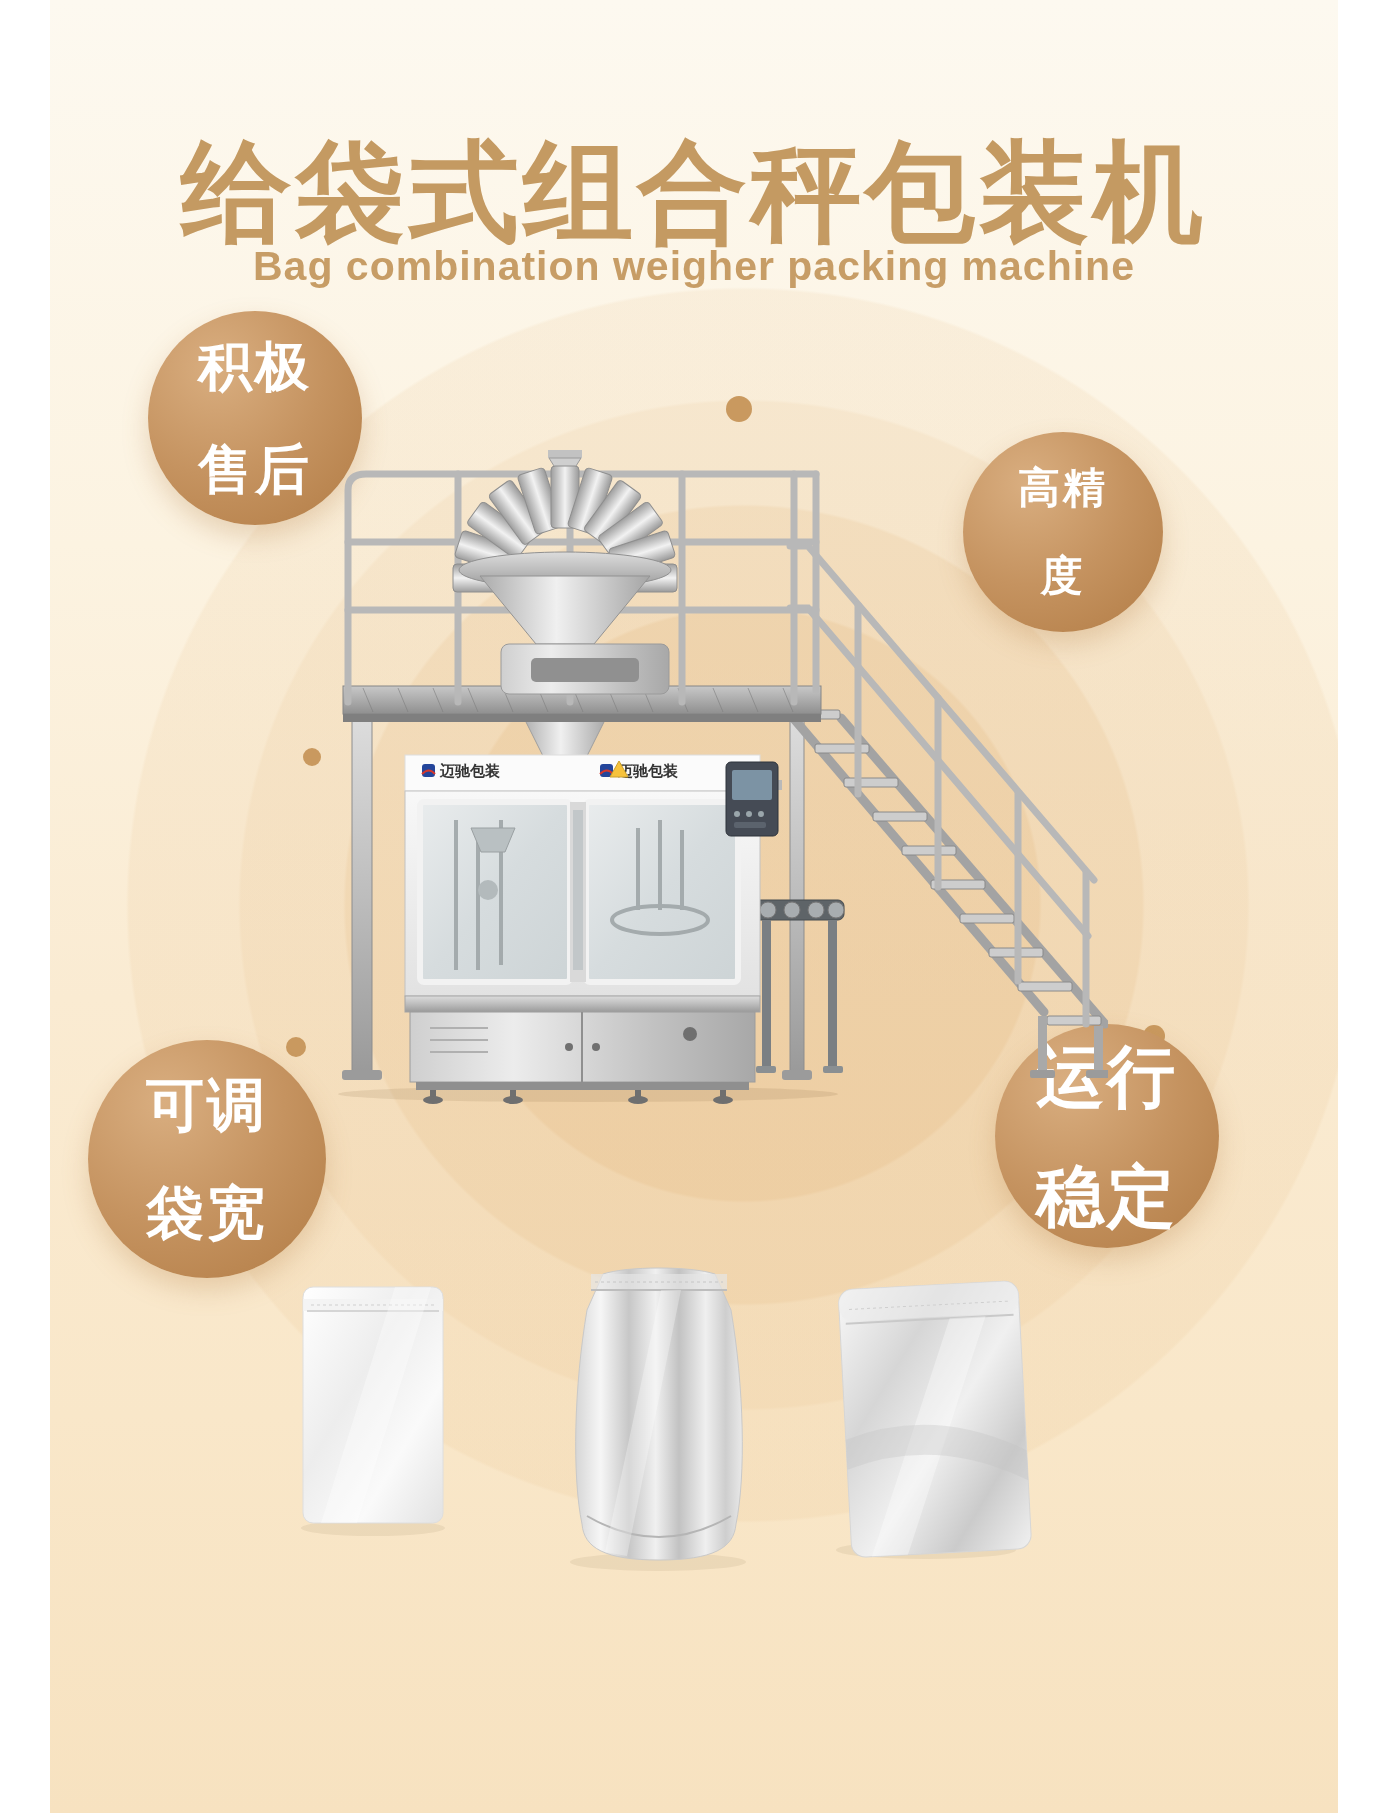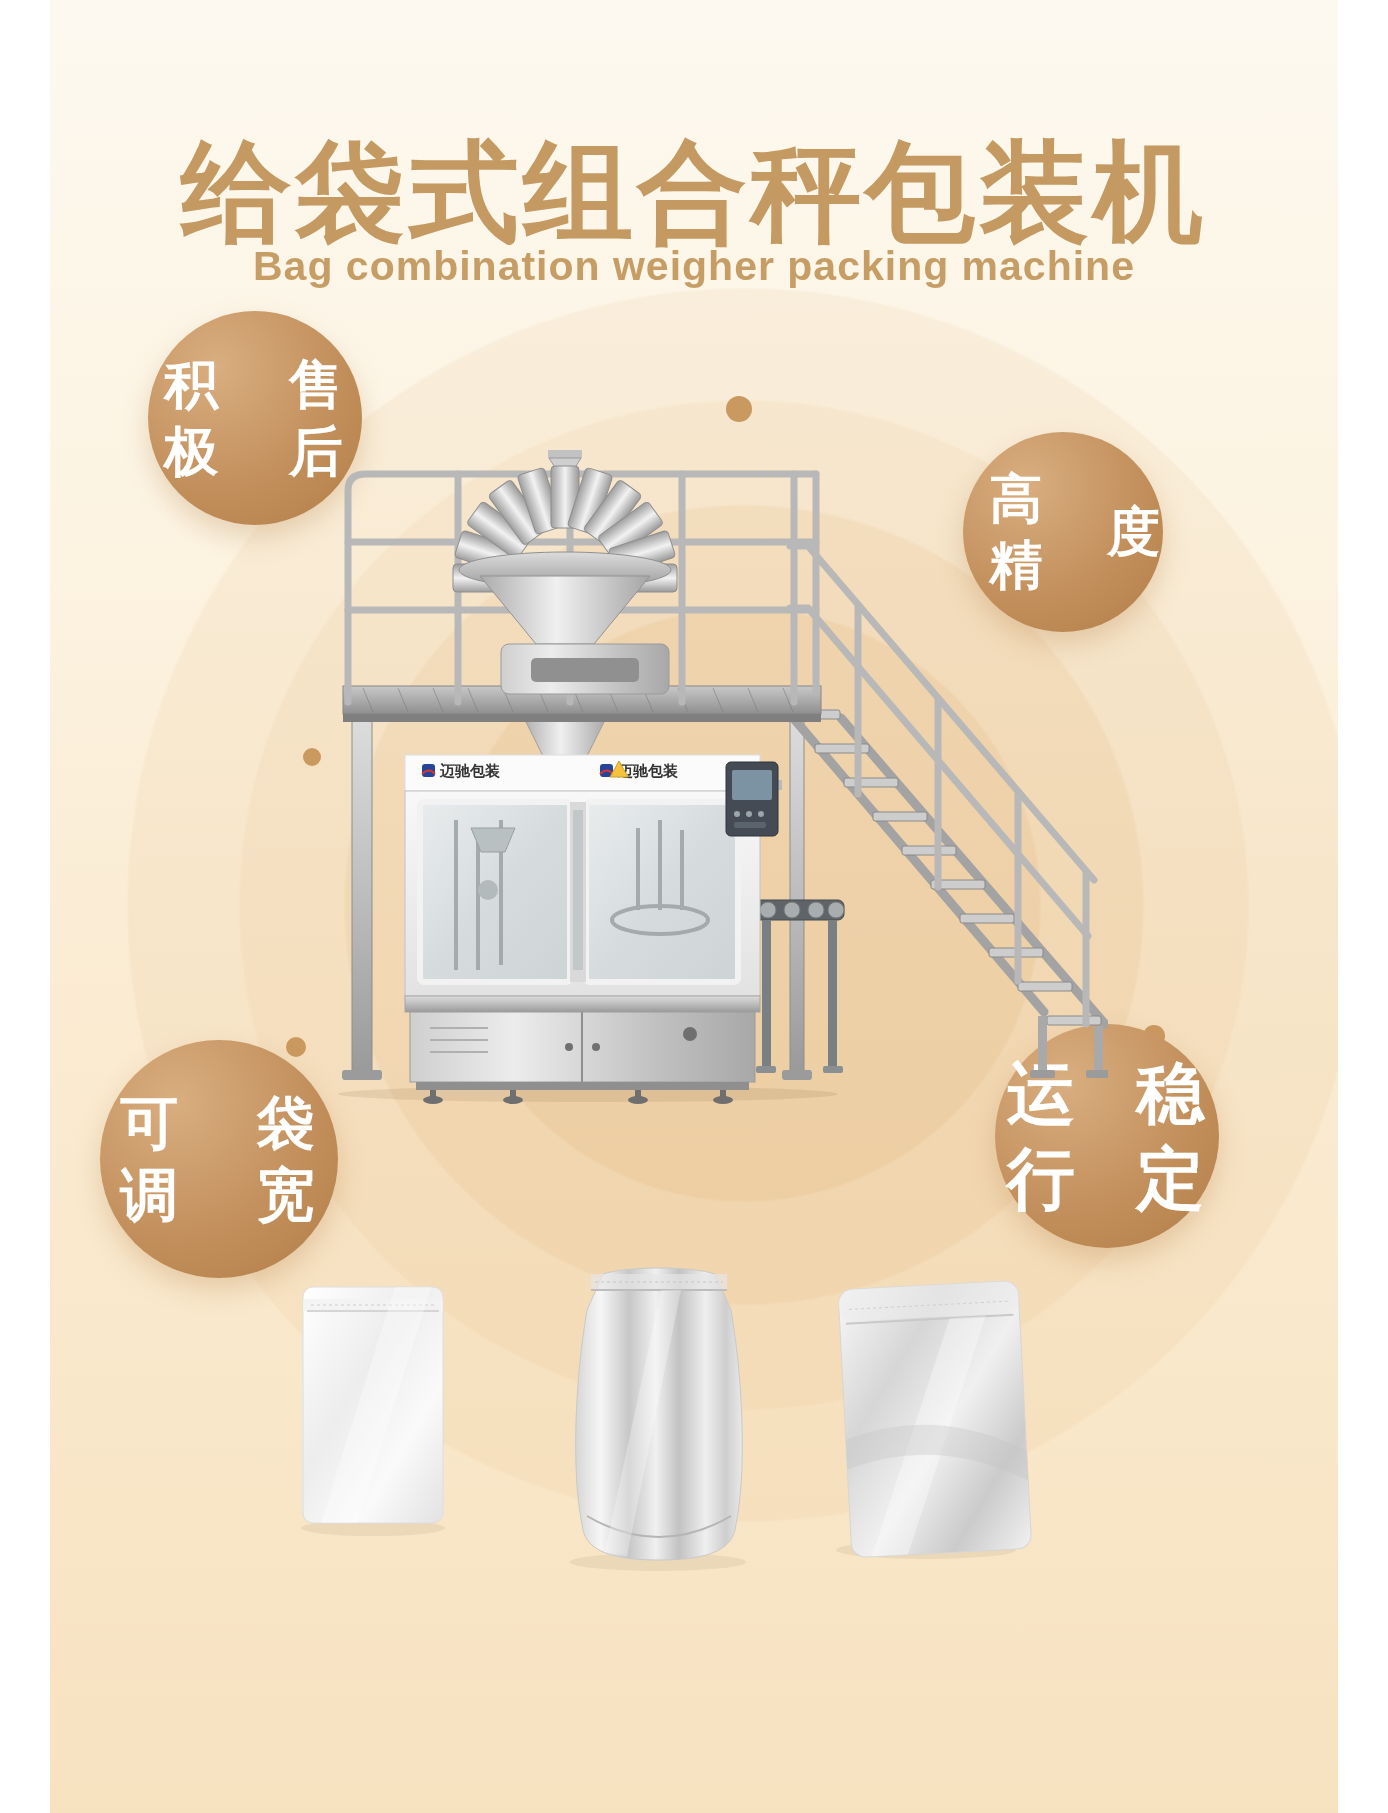--- a/index.html
+++ b/index.html
@@ -38,30 +38,30 @@
     font-size:41px; font-weight:700;
     color:#c79d66;
     letter-spacing:1px;
   }
   .badge{
     position:absolute;
     border-radius:50%;
     background:radial-gradient(circle at 32% 26%, #d9ae80 0%, #c59360 50%, #b27c45 100%);
     box-shadow:0 12px 26px rgba(178,124,69,.28);
     color:#ffffff;
-    display:flex; flex-direction:row;
+    display:flex; flex-direction:column;
     align-items:center; justify-content:center;
     font-weight:700; letter-spacing:3px;
     text-align:center;
     gap:35px;
   }
   .badge span{display:block;line-height:1.25;}
   .badge-tl{left:98px;  top:311px;  width:214px;height:214px;font-size:54px;}
-  .badge-tr{left:913px; top:432px;  width:200px;height:200px;font-size:53px;}
-  .badge-bl{left:50px;  top:1040px; width:238px;height:238px;font-size:58px;}
+  .badge-tr{left:913px; top:432px;  width:200px;height:200px;font-size:42px;}
+  .badge-bl{left:38px;  top:1040px; width:238px;height:238px;font-size:58px;}
   .badge-br{left:945px; top:1024px; width:224px;height:224px;font-size:68px;}
   .dot{position:absolute;border-radius:50%;background:#c9995f;}
   .dot-1{left:676px;top:396px;width:26px;height:26px;}
   .dot-2{left:253px;top:748px;width:18px;height:18px;}
   .dot-3{left:1093px;top:1025px;width:22px;height:22px;}
   .dot-4{left:236px;top:1037px;width:20px;height:20px;}
   .machine-svg{position:absolute;left:288px;top:450px;width:770px;height:655px;}
   .bags-svg{position:absolute;left:0;top:1250px;width:1388px;height:340px;}
 </style>
 </head>

